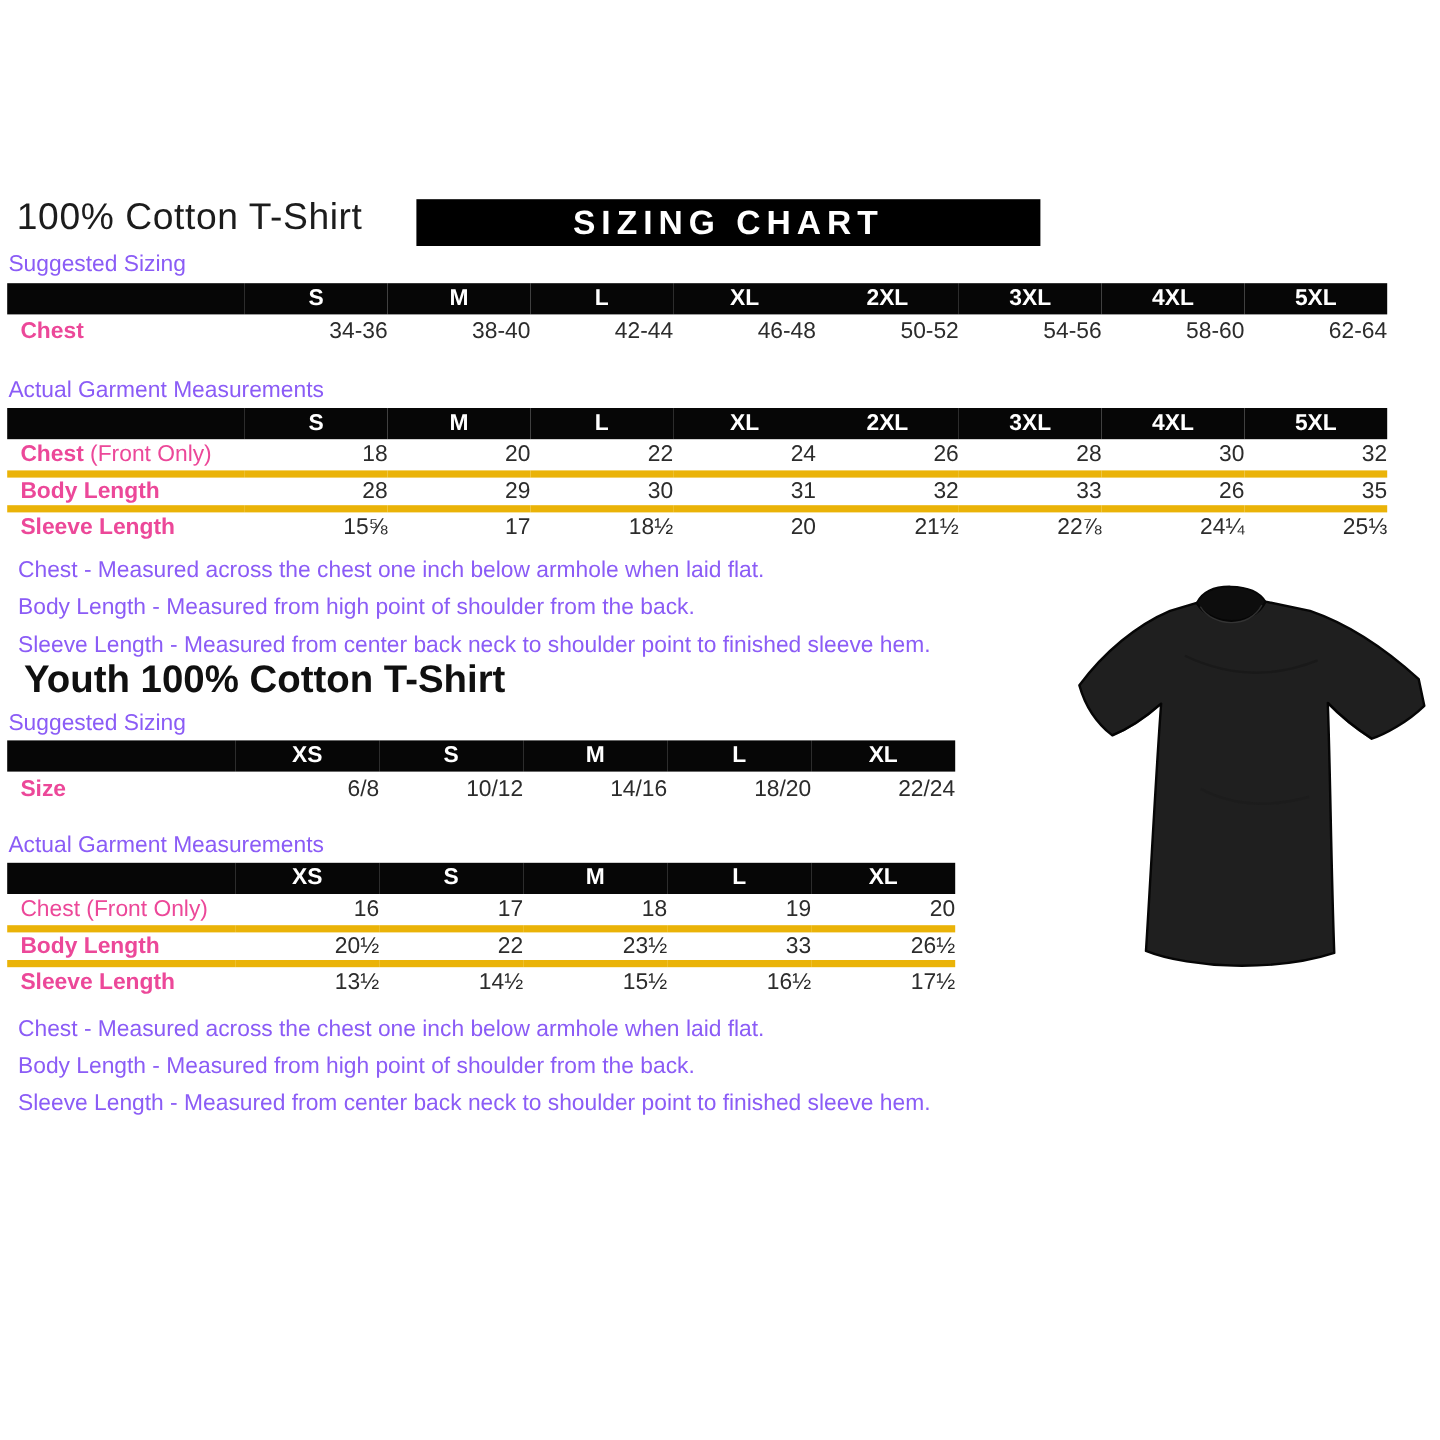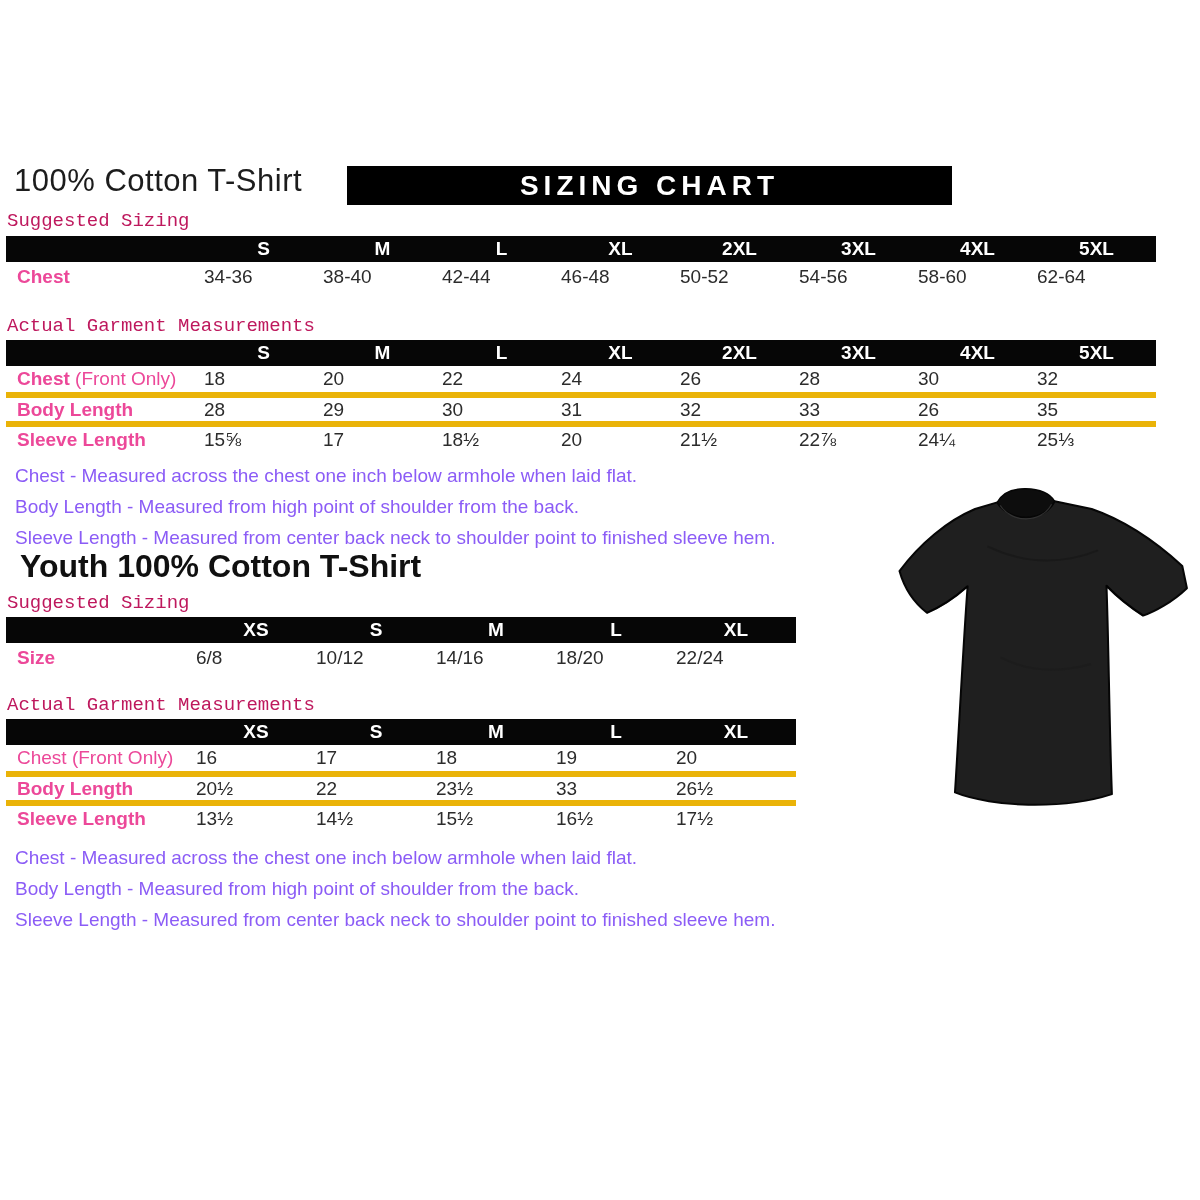--- a/index.html
+++ b/index.html
@@ -11,38 +11,38 @@
   }
   .adult-title {
     position: absolute; left: 14px; top: 163px;
     font-size: 31px; font-weight: 400; letter-spacing: .5px; color: #1c1c1c;
   }
   .youth-title {
     position: absolute; left: 5px; top: 548px;
     font-size: 32px; font-weight: 700; color: #101010; margin-left: 15px;
   }
   .banner {
-    position: absolute; left: 347px; top: 166px; width: 605px; height: 39px;
+    position: absolute; left: 347px; top: 166px; width: 520px; height: 39px;
     background: #000; color: #fff;
     display: flex; align-items: center; justify-content: center;
     font-size: 28px; font-weight: 700; letter-spacing: 5px;
   }
-  .section-label { position: absolute; left: 7px; font-size: 19px; color: #be185d; font-family: Liberation Mono, monospace; }
+  .section-label { position: absolute; left: 7px; font-size: 19px; color: #8b5cf6; }
   .lbl-adult-suggested { top: 210px; }
   .lbl-adult-garment  { top: 315px; }
   .lbl-youth-suggested{ top: 592px; }
   .lbl-youth-garment  { top: 694px; }
 
   table.size-table { position: absolute; left: 6px; border-collapse: collapse; table-layout: fixed; }
   .size-table th {
     background: #060606; color: #fff; font-weight: 700; font-size: 19px;
     height: 26px; text-align: center; padding: 0;
   }
   .size-table td {
-    font-size: 19px; height: 29px; text-align: left; color: #2c2c2c; padding: 0;
+    font-size: 19px; height: 29px; text-align: right; color: #2c2c2c; padding: 0;
   }
   .size-table td.row-label { text-align: left; padding-left: 11px; color: #ec4899; }
   .row-label .b { font-weight: 700; }
 
   table.adult { width: 1150px; }
   .adult col.c-label { width: 198px; }
   .adult col.c-val   { width: 119px; }
   table.youth { width: 790px; }
   .youth col.c-label { width: 190px; }
   .youth col.c-val   { width: 120px; }

